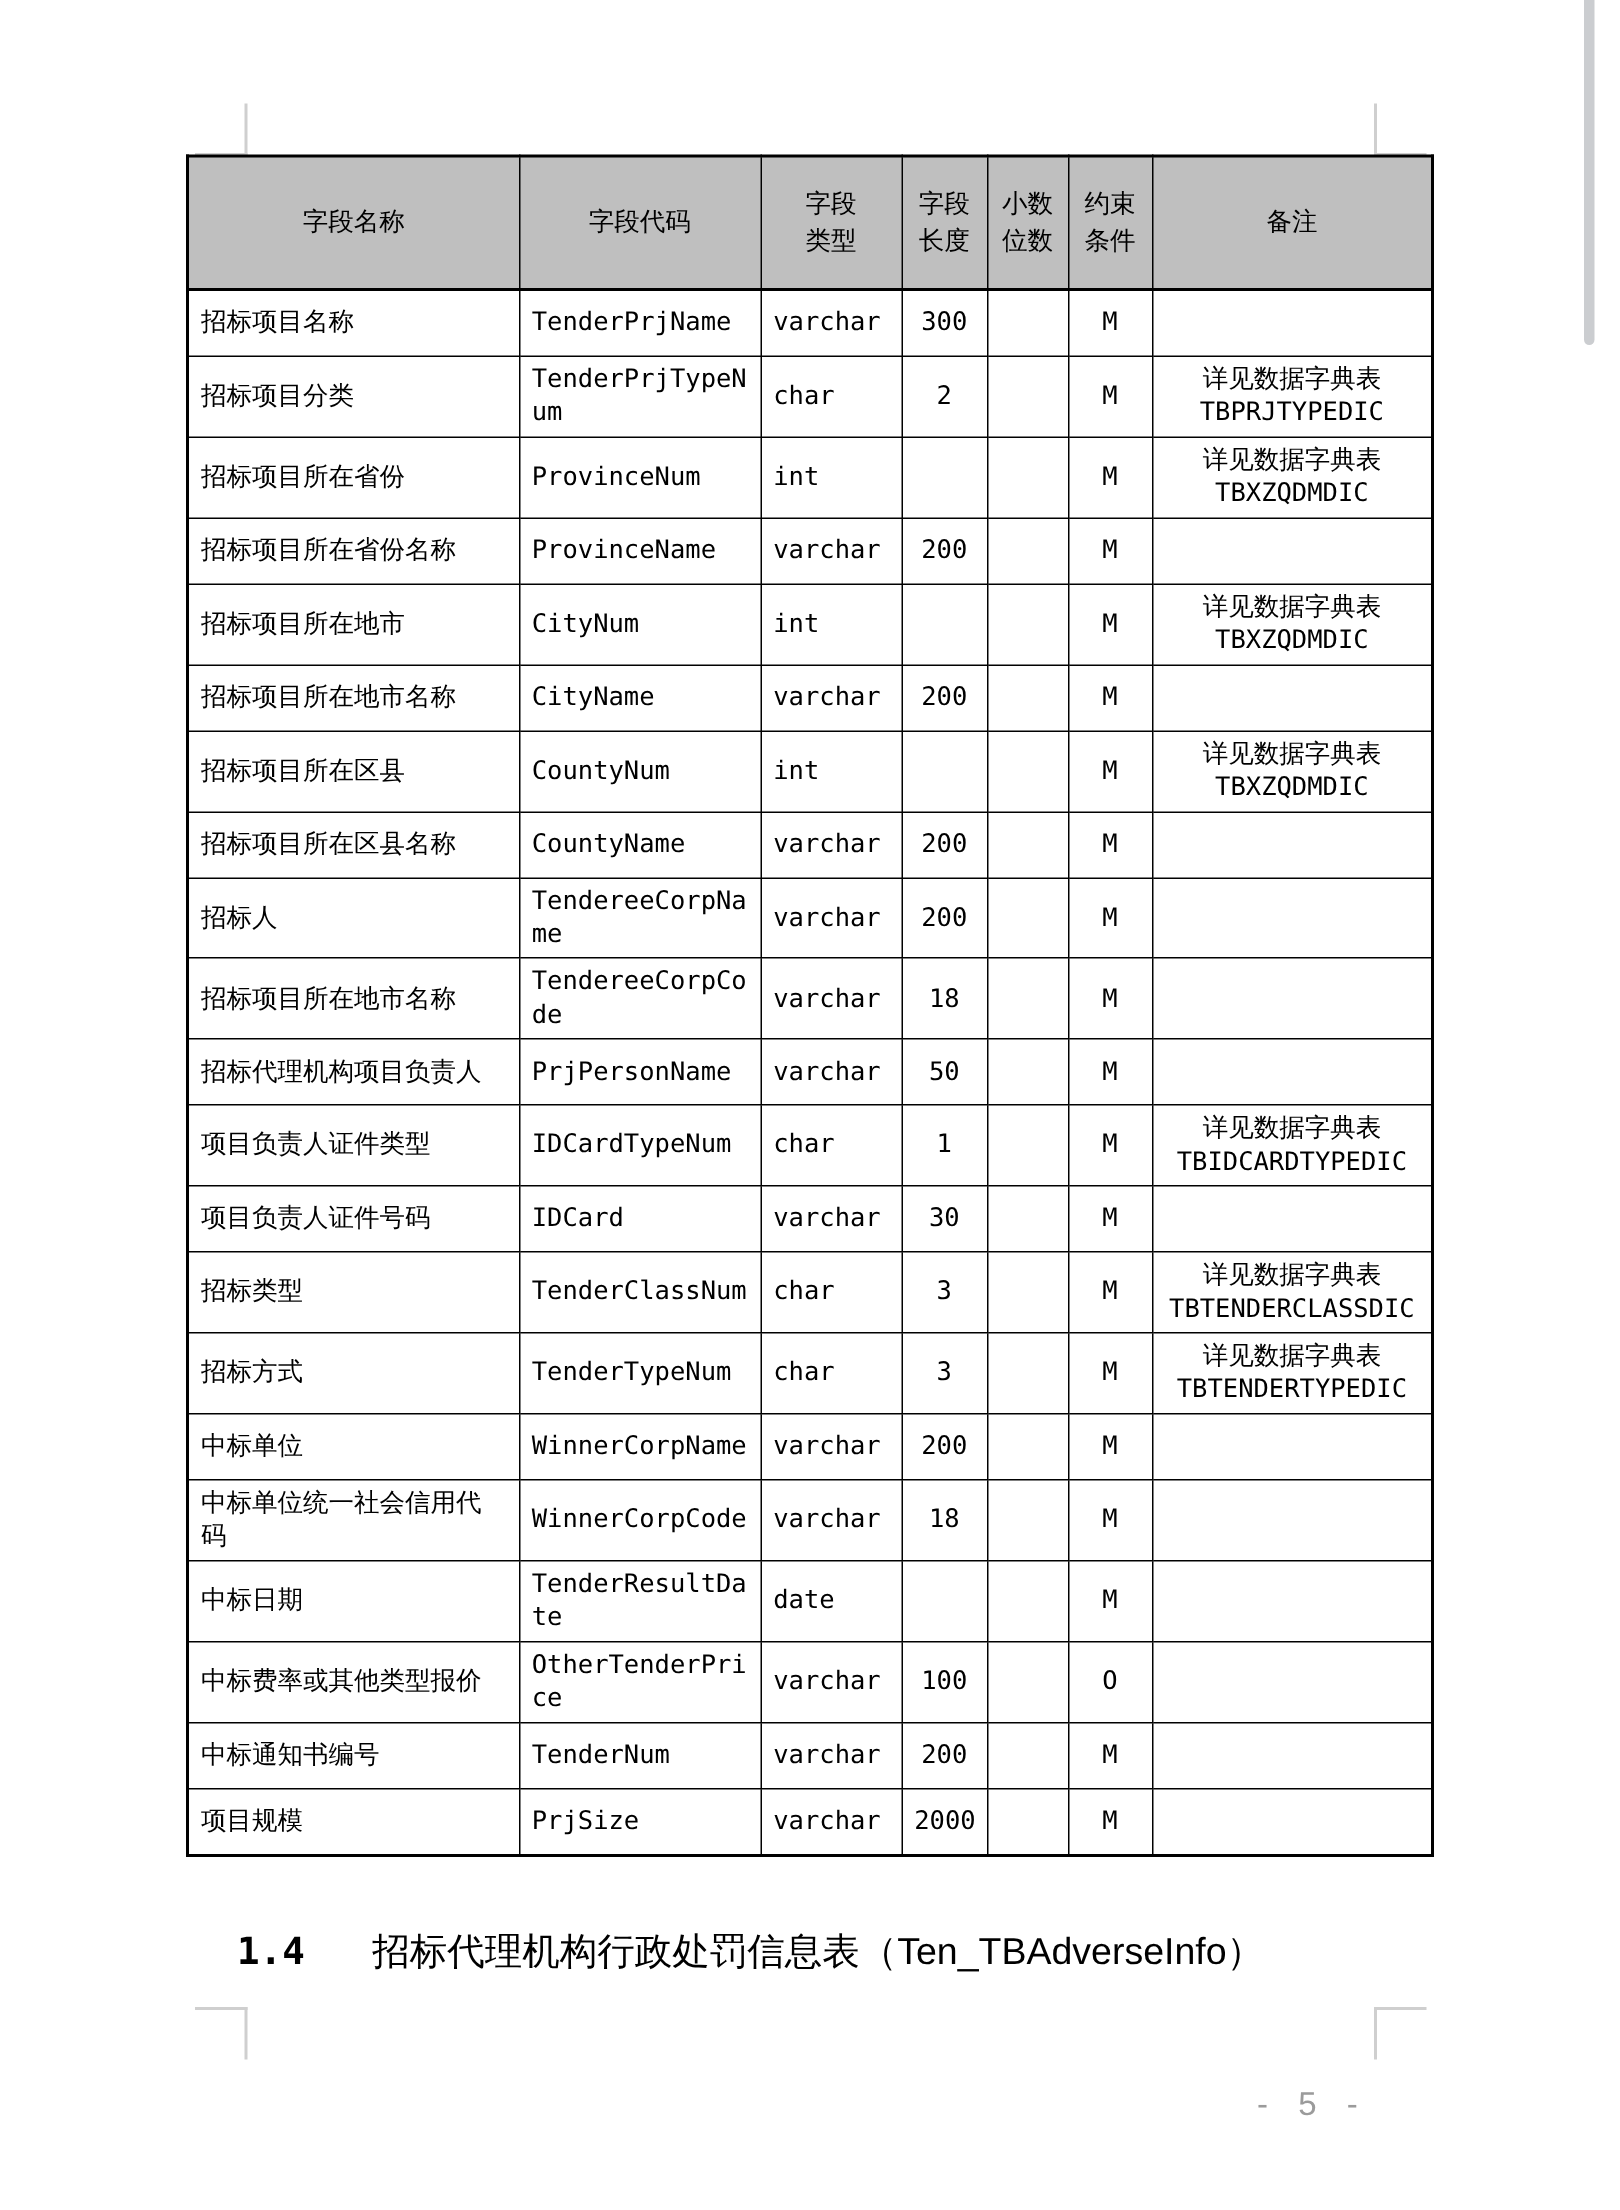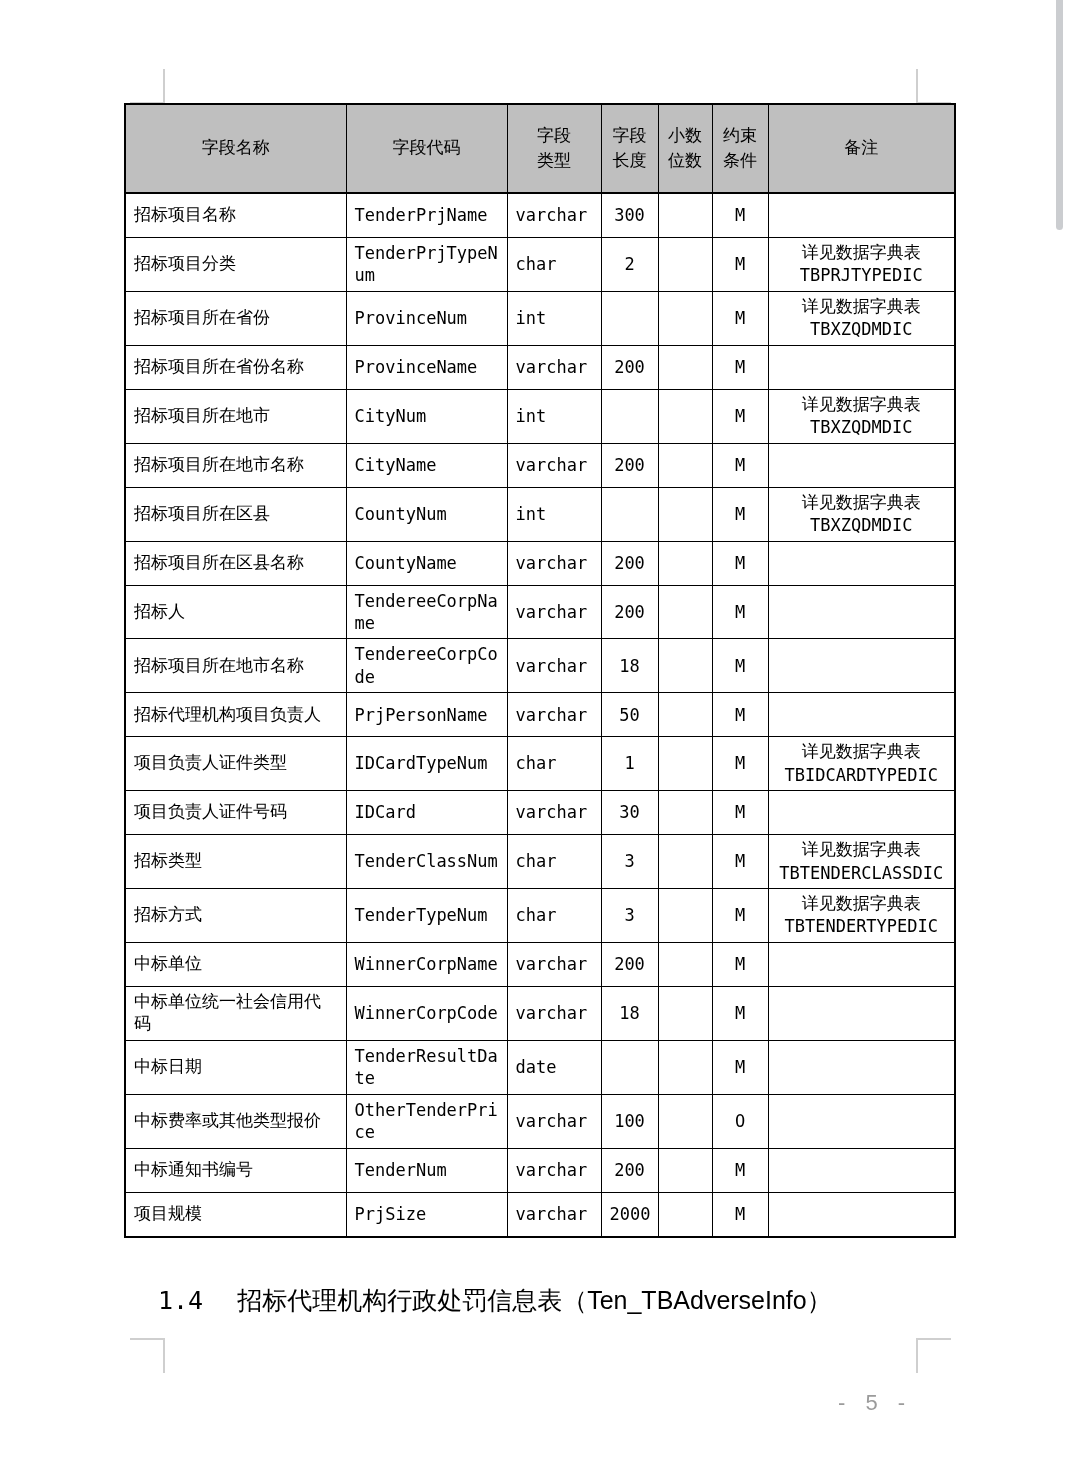--- a/index.html
+++ b/index.html
@@ -81,21 +81,21 @@
   td.col-remark .remark-code { display: block; font-family: "DejaVu Sans Mono", monospace; }
 
   
   .section-heading {
     position: absolute;
     left: 158px; top: 1284px;
     font-size: 25px;
     color: #000000;
     white-space: nowrap;
   }
-  .section-heading .sec-num { margin-right: 34px; font-family: "DejaVu Sans Mono", monospace; }
+  .section-heading .sec-num { margin-right: 45px; font-family: "DejaVu Sans Mono", monospace; font-weight: bold; }
 
   
   .page-number {
     position: absolute;
     left: 838px; top: 1390px;
     font-size: 22px;
     letter-spacing: 7px;
     color: #9b9b9b;
     white-space: pre;
   }

